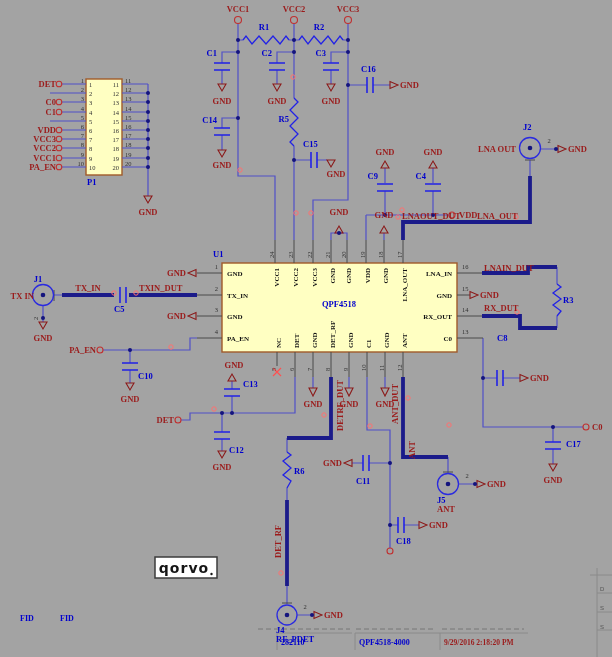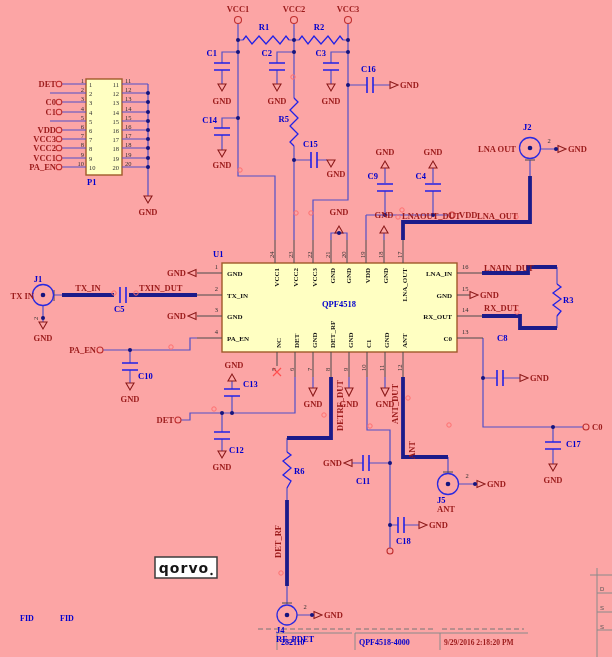--- a/index.html
+++ b/index.html
@@ -1,16 +1,16 @@
 <!DOCTYPE html>
 <html><head>
 <meta charset="utf-8">
 <style>
   html,body{margin:0;padding:0;background:#ffffff;}
-  #stage{position:relative;width:612px;height:657px;background:#fca5a5;overflow:hidden;
+  #stage{position:relative;width:612px;height:657px;background:#a3a3a3;overflow:hidden;
          font-family:"Liberation Serif", serif;}
   svg text{font-family:"Liberation Serif", serif;}
   .net   {fill:#9b1b1b;font-size:8.5px;font-weight:bold;}
   .gnd   {fill:#9b1b1b;font-size:8.5px;font-weight:bold;}
   .des   {fill:#0000cd;font-size:8.5px;font-weight:bold;}
   .pname {fill:#141414;font-size:7px;font-weight:bold;}
   .pn    {fill:#333333;font-size:6.5px;}
   .tb    {fill:#0000cd;font-size:8px;font-weight:bold;}
   .tbdate{fill:#9b1b1b;font-size:7.5px;font-weight:bold;}
   .fid   {fill:#0000cd;font-size:8px;font-weight:bold;}

